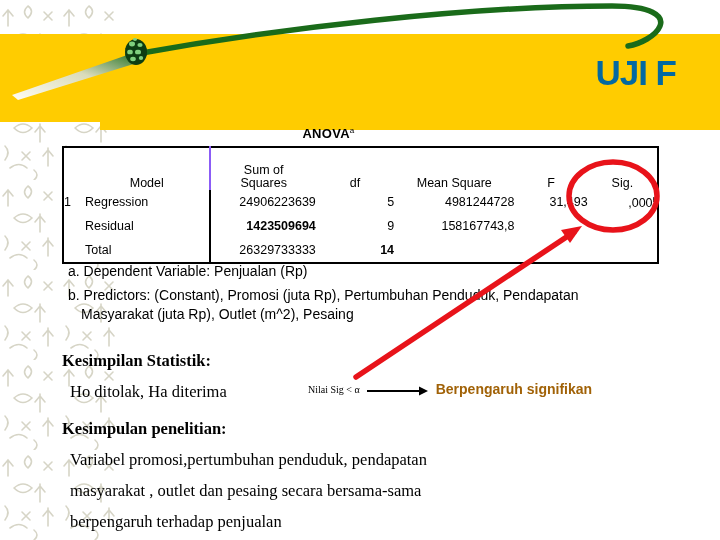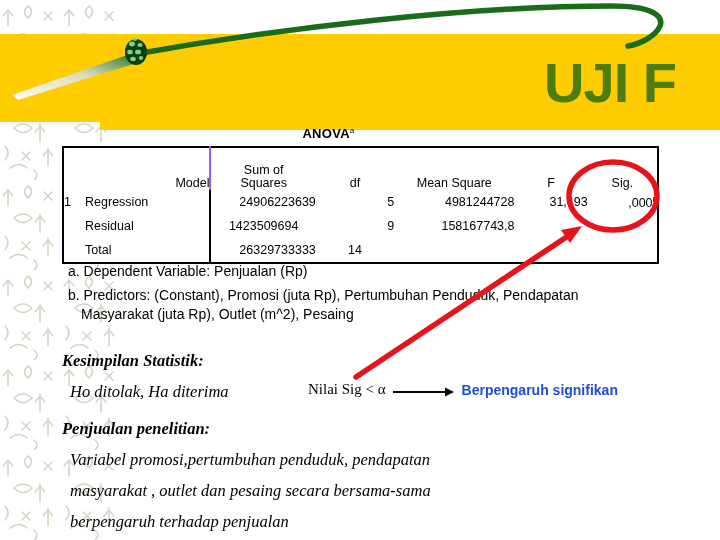--- a/index.html
+++ b/index.html
@@ -71,23 +71,23 @@
     height: 32px;
     z-index: 4;
   }
 
   .slide-title {
     position: absolute;
     right: 44px;
     top: 55px;
     font-family: "Liberation Sans", sans-serif;
     font-weight: bold;
-    font-size: 56px;
+    font-size: 35px;
     letter-spacing: -1px;
-    color: #4d7c0f;
+    color: #0369a1;
     z-index: 5;
     line-height: 1;
     text-align: center;
   }
 
   
   .anova-block {
     position: absolute;
     left: 62px;
     top: 126px;
@@ -128,35 +128,35 @@
   }
   .hdr-row td {
     border-bottom: 2px solid #000;
     vertical-align: bottom;
     height: 42px;
     text-align: center;
     line-height: 1.05;
     padding-bottom: 2px;
   }
   .hdr-row td.model-h {
-    text-align: right;
+    text-align: center;
     padding-left: 20px;
     vertical-align: bottom;
   }
   .vline { border-right: 2px solid #000; }
 
   .body-row td {
     height: 24px;
     vertical-align: middle;
     padding: 0 6px 0 4px;
   }
   .c-num { text-align: right; margin-left: 40px; }
   .c-left { text-align: left; }
   .c-modelnum { text-align: left; padding-left: 5px; }
-  .bold-val { font-weight: normal; text-align: center; }
+  .bold-val { font-weight: bold; }
   sup.fn { font-size: 8px; }
 
   
   .footnotes {
     position: absolute;
     left: 68px;
     top: 262px;
     width: 600px;
     font-family: "Liberation Sans", sans-serif;
     font-size: 14px;
@@ -167,21 +167,20 @@
   .footnotes p { margin: 0 0 5px 0; }
   .fn-indent { padding-left: 13px; display: block; }
 
   
   .concl {
     position: absolute;
     left: 62px;
     z-index: 7;
     font-family: "Liberation Serif", serif;
     color: #000;
-    font-style: italic;
   }
   .concl-stat { top: 350px; }
   .concl-res  { top: 418px; }
   .concl h3 {
     margin: 0;
     font-size: 16.5px;
     font-weight: bold;
     line-height: 1.35;
   }
   .concl p {
@@ -195,35 +194,35 @@
     left: 308px;
     top: 381px;
     z-index: 7;
     display: flex;
     align-items: center;
     gap: 0px;
     white-space: nowrap;
   }
   .sig-lhs {
     font-family: "Liberation Serif", serif;
-    font-size: 15px;
+    font-size: 10px;
     color: #000;
   }
   .sig-arrow {
     display: inline-block;
     width: 62px;
     height: 12px;
     margin: 0 7px;
     position: relative;
   }
   .sig-rhs {
     font-family: "Liberation Sans", sans-serif;
     font-size: 14px;
     font-weight: bold;
-    color: #1d4ed8;
+    color: #a16207;
   }
 
   
   .red-anno {
     position: absolute;
     left: 0; top: 0;
     width: 720px;
     height: 540px;
     z-index: 8;
     pointer-events: none;
@@ -366,21 +365,21 @@
     <span class="sig-arrow">
       <svg width="62" height="12" viewBox="0 0 62 12" aria-hidden="true">
         <path d="M0 6 H52" stroke="#000" stroke-width="2" fill="none"></path>
         <path d="M52 1.5 L61 6 L52 10.5 Z" fill="#000"></path>
       </svg>
     </span>
     <span class="sig-rhs">Berpengaruh signifikan</span>
   </div>
 
   <div class="concl concl-res">
-    <h3>Penjualan penelitian:</h3>
+    <h3>Kesimpulan penelitian:</h3>
     <p>Variabel promosi,pertumbuhan penduduk, pendapatan</p>
     <p>masyarakat , outlet dan pesaing secara bersama-sama</p>
     <p>berpengaruh terhadap penjualan</p>
   </div>
 
   <svg class="red-anno" viewBox="0 0 720 540" aria-hidden="true">
     <ellipse cx="613" cy="196" rx="44" ry="34" fill="none" stroke="#e8131a" stroke-width="5.5"></ellipse>
     <path d="M356 377 L574 232" stroke="#e8131a" stroke-width="5.5" fill="none" stroke-linecap="round"></path>
     <path d="M582 226 L561 230 L570 243 Z" fill="#e8131a"></path>
   </svg>

